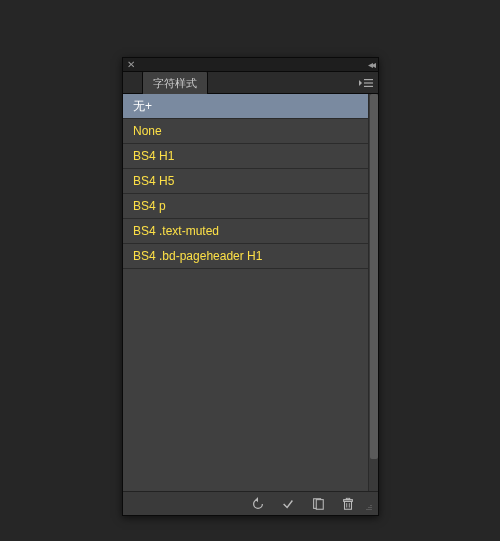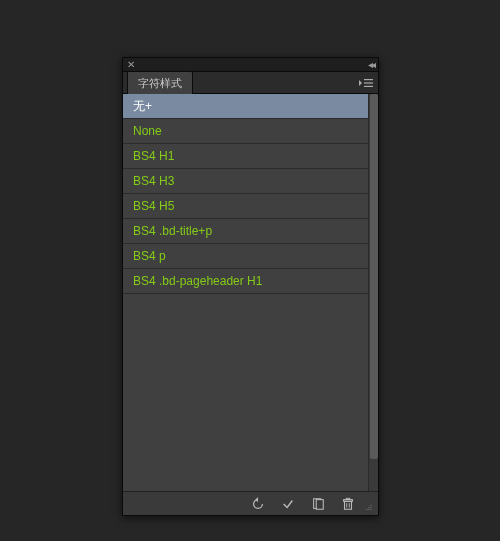--- a/index.html
+++ b/index.html
@@ -51,21 +51,21 @@
     display: flex;
     align-items: flex-end;
     border-bottom: 1px solid #0a0a0a;
     position: relative;
   }
   .tab {
     background: #404040;
     padding: 4px 10px 3px 10px;
     border: 1px solid #0a0a0a;
     border-bottom: none;
-    margin-left: 4px;
+    margin-left: 19px;
     margin-bottom: -1px;
     font-size: 11px;
     color: #ccc;
     border-radius: 2px 2px 0 0;
   }
   .tab-menu {
     position: absolute;
     right: 4px;
     top: 4px;
     width: 16px;
@@ -84,21 +84,21 @@
   }
   .items {
     flex: 1;
     overflow: hidden;
   }
   .item {
     height: 25px;
     line-height: 25px;
     padding: 0 10px;
     border-bottom: 1px solid #2b2b2b;
-    color: #84cc16;
+    color: #fde047;
     font-size: 12px;
     cursor: pointer;
     white-space: nowrap;
     overflow: hidden;
     text-overflow: ellipsis;
   }
   .item.selected {
     background: #7a8aa0;
     color: #fff;
   }
@@ -168,24 +168,23 @@
         <rect x="5" y="8.8" width="9" height="1.2" fill="#aaa"></rect>
       </svg>
     </div>
   </div>
 
   <div class="list">
     <div class="items" id="items">
         <div class="item selected">无+</div>
         <div class="item">None</div>
         <div class="item">BS4 H1</div>
-        <div class="item">BS4 H3</div>
         <div class="item">BS4 H5</div>
-        <div class="item">BS4 .bd-title+p</div>
         <div class="item">BS4 p</div>
+        <div class="item">BS4 .text-muted</div>
         <div class="item">BS4 .bd-pageheader H1</div>
       </div>
     <div class="scrollbar">
       <div class="thumb"></div>
     </div>
   </div>
 
   <div class="footer">
     <div class="btn">
       <svg viewBox="0 0 16 16">

